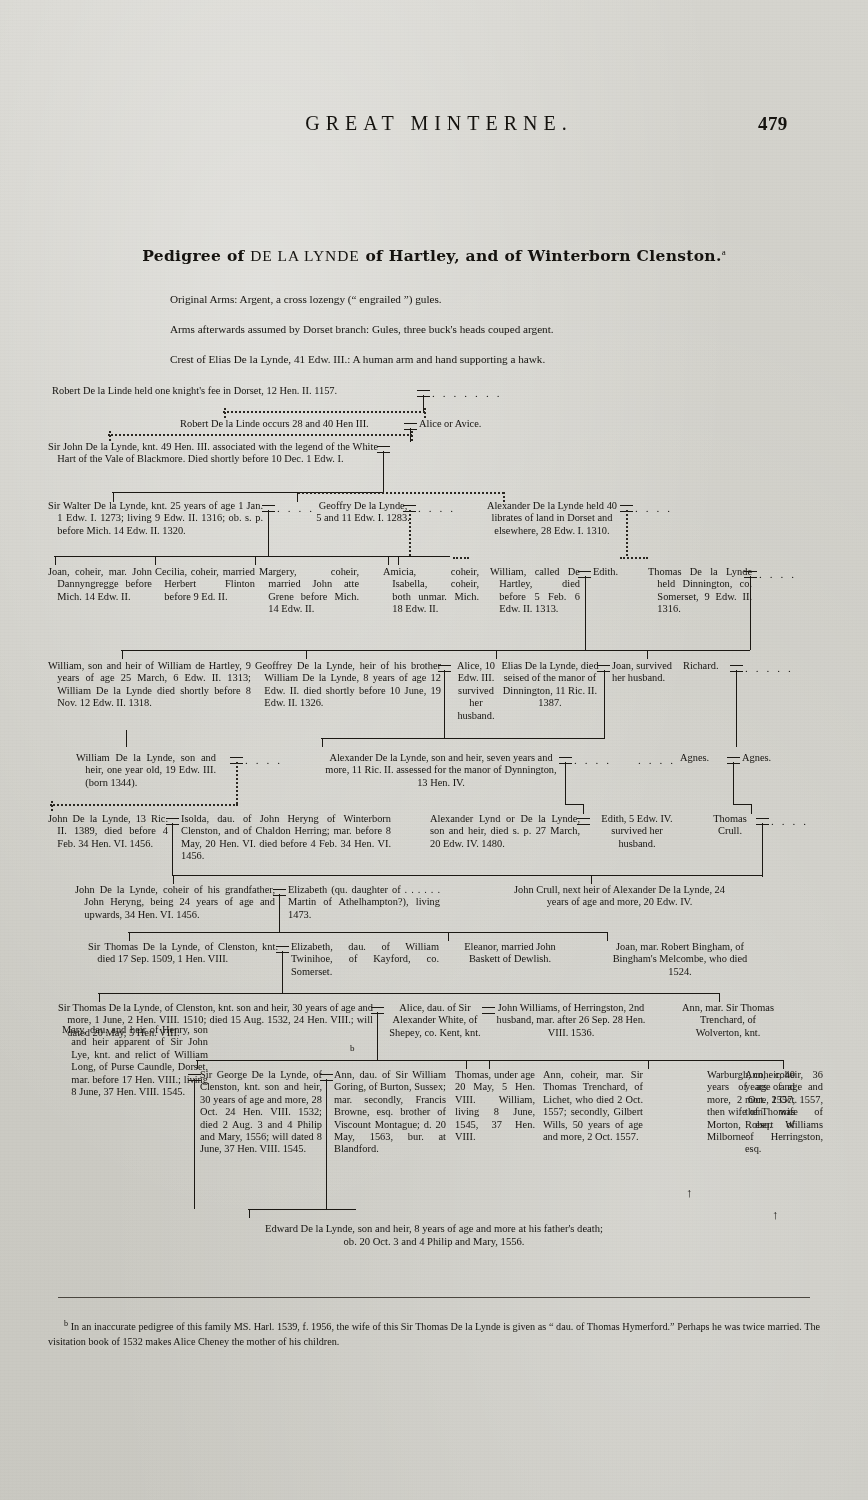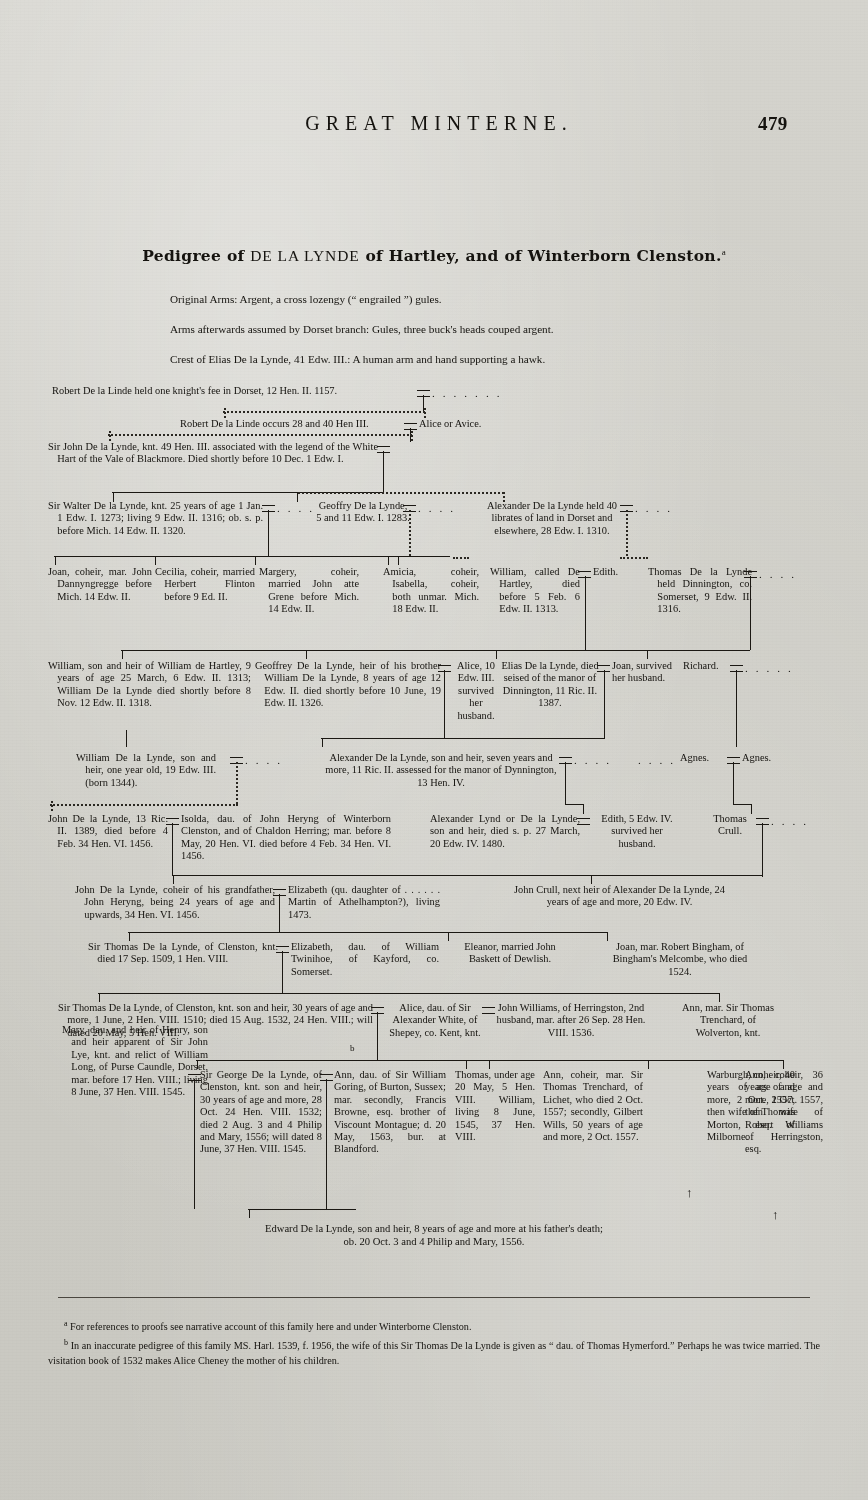--- a/index.html
+++ b/index.html
@@ -356,22 +356,18 @@
   </div>
 
   <div class="lastline">
     <span>Edward De la Lynde, son and heir, 8 years of age and more at his father's death;</span><br>
     <span>ob. 20 Oct. 3 and 4 Philip and Mary, 1556.</span>
   </div>
 
   <div class="footrule"></div>
   <div class="footnotes">
     <p class="fn-ind">
-      <span class="fnmark">a</span>
-      <span>For references to proofs see narrative account of this family here and under Winterborne Clenston.</span>
-    </p>
-    <p class="fn-ind">
       <span class="fnmark">b</span>
       <span>In an inaccurate pedigree of this family MS. Harl. 1539, f. 1956, the wife of this Sir Thomas De la Lynde is given as “ dau. of Thomas Hymerford.”  Perhaps he was twice married.  The visitation book of 1532 makes Alice Cheney the mother of his children.</span>
     </p>
   </div>
 
 </div>
 
 </body></html>

